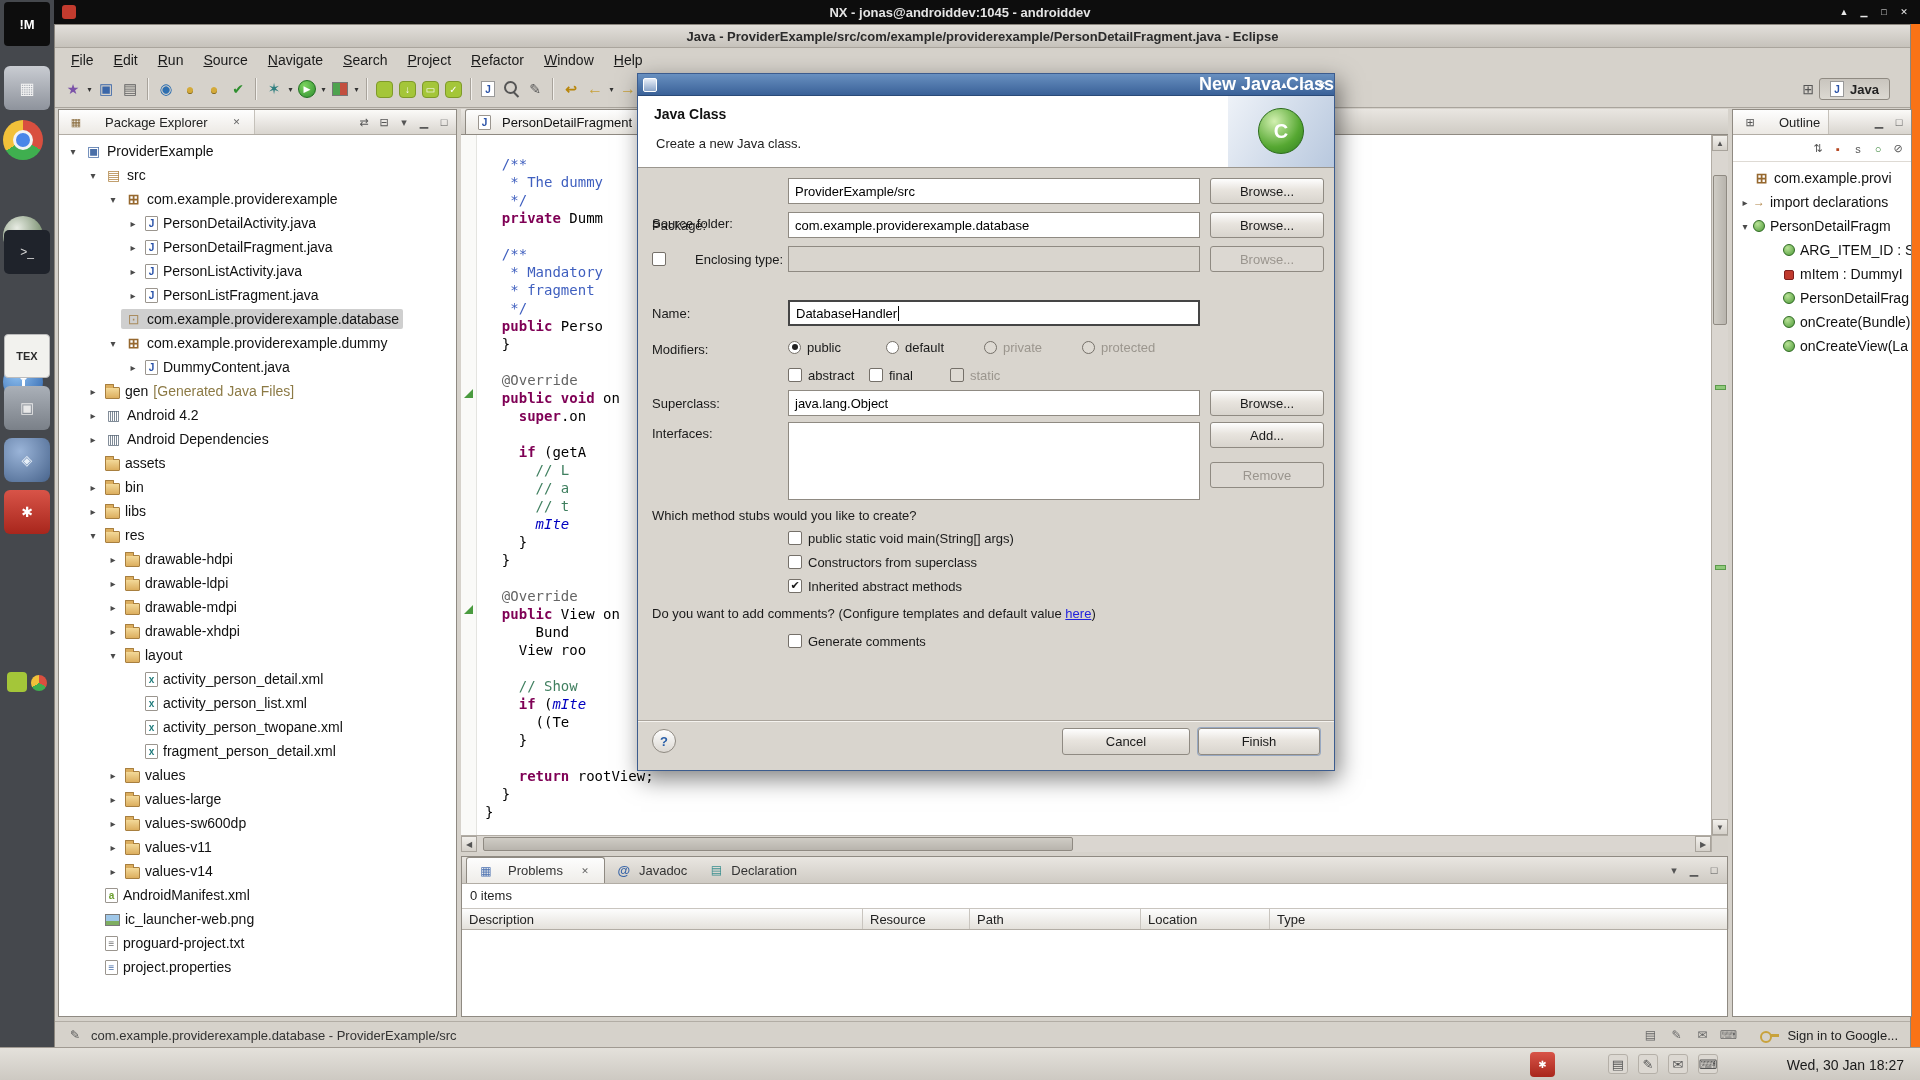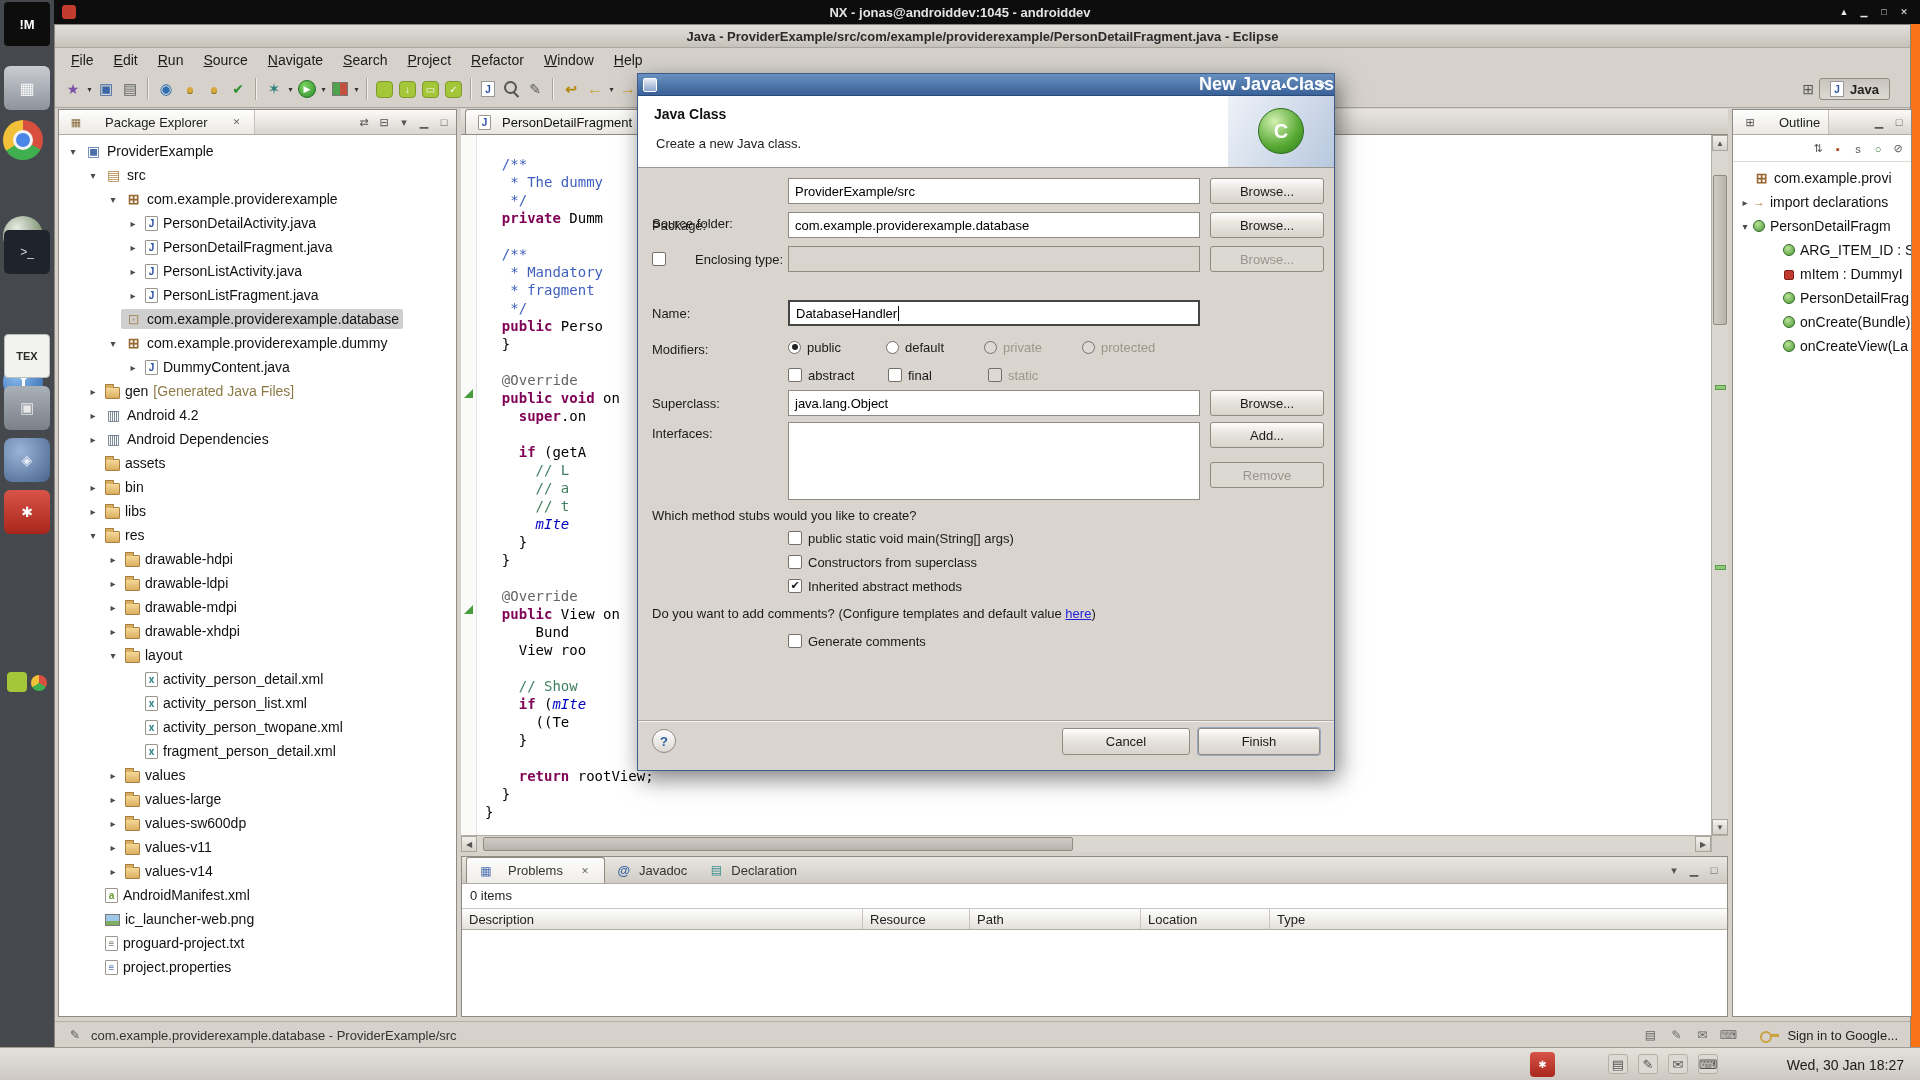--- a/index.html
+++ b/index.html
@@ -206,21 +206,21 @@
   .cb { width:14px; height:14px; background:#fff; border:1px solid #757069; border-radius:2px; display:inline-flex; align-items:center; justify-content:center; font-size:11px; color:#1a1a1a; flex:none; }
   .rd { width:13px; height:13px; border:1px solid #757069; border-radius:50%; background:#fff; display:inline-flex; align-items:center; justify-content:center; flex:none; }
   .opt { display:flex; align-items:center; gap:6px; font-size:13px; color:#1a1a1a; height:18px; }
   .opt.checked .cb::before { content:"✔"; margin-top:-1px; }
   .opt.checked .rd::before { content:""; width:6px; height:6px; background:#222; border-radius:50%; }
   .opt.disabled { color:#9b968e; }
   .opt.disabled .cb, .opt.disabled .rd { background:#dedad3; }
   .mod-radios { position:absolute; left:150px; top:264px; display:flex; }
   .mod-radios .opt { width:98px; }
   .mod-checks { position:absolute; left:150px; top:292px; display:flex; }
-  .mod-checks .opt { width:100px; }
+  .mod-checks .opt { width:81px; }
   .ifc-list { position:absolute; left:150px; top:348px; width:412px; height:78px; background:#fff; border:1px solid #8f8a82; }
   .stub-list { position:absolute; left:150px; top:452px; }
   .stub-list .opt { height:24px; }
   .q-text { position:absolute; left:14px; font-size:13px; color:#1a1a1a; }
   .link { color:#2222dd; text-decoration:underline; }
   .gen-row { position:absolute; left:150px; top:558px; }
   .dlg-sep { position:absolute; left:0; right:0; top:646px; border-top:1px solid #aaa49c; border-bottom:1px solid #f5f3ef; }
   .help-btn { position:absolute; left:14px; top:655px; width:24px; height:24px; border-radius:50%; border:1px solid #8f8a82; background:linear-gradient(#fefefe,#dcd8d2); display:flex; align-items:center; justify-content:center; color:#2a5fa8; font-weight:bold; font-size:13px; }
   .btn-cancel { position:absolute; left:424px; top:654px; width:128px; height:27px; }
   .btn-finish { position:absolute; left:560px; top:654px; width:122px; height:27px; box-shadow:0 0 0 1px #97a8c2; }

